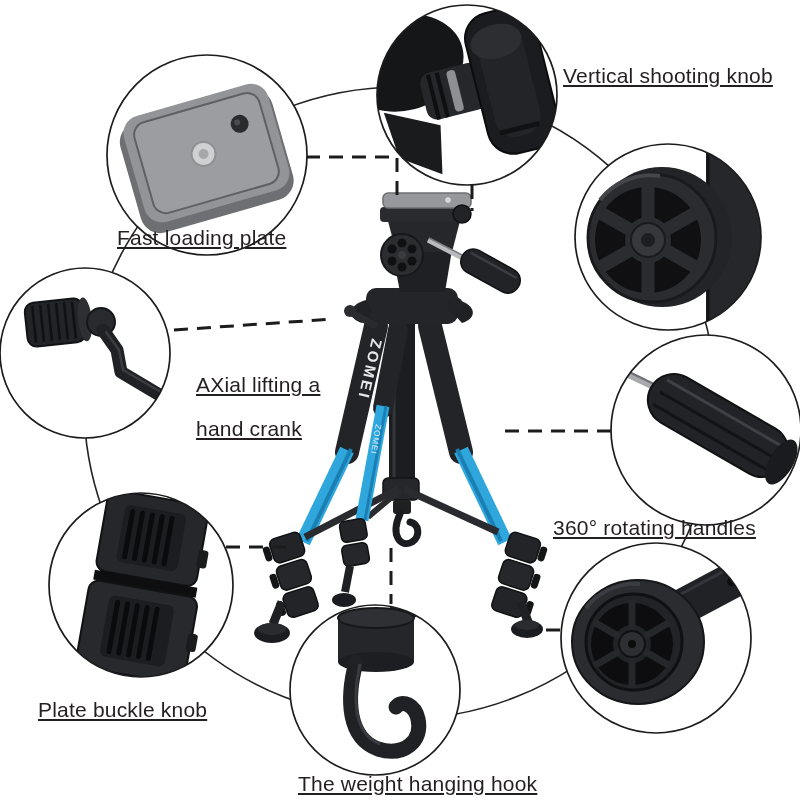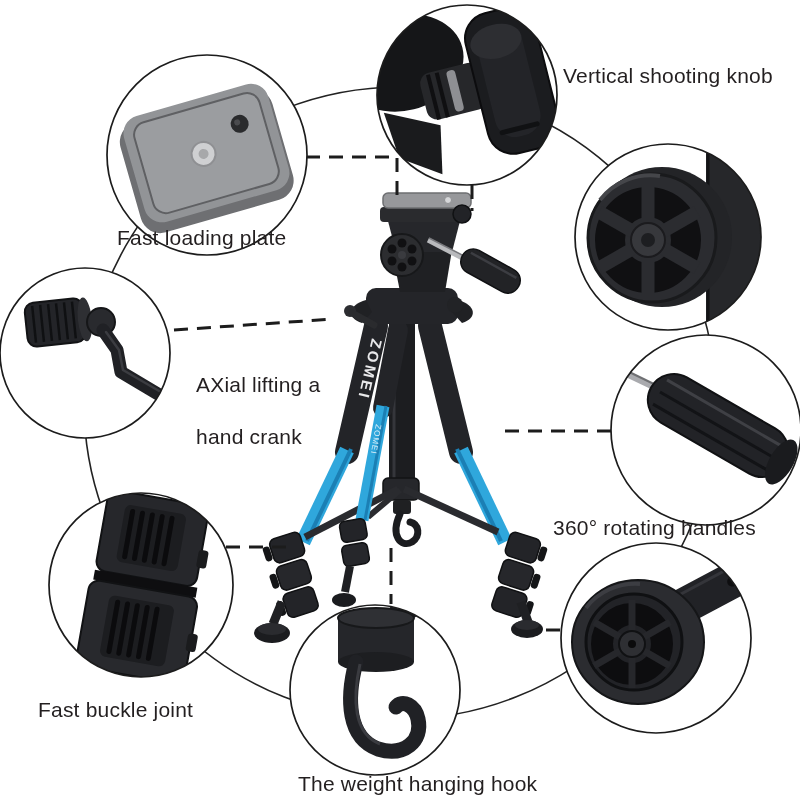--- a/index.html
+++ b/index.html
@@ -1,21 +1,21 @@
 <!DOCTYPE html>
 <html><head>
 <meta charset="utf-8">
 <style>
   html,body{margin:0;padding:0;background:#ffffff;}
   #stage{position:relative;width:800px;height:800px;background:#ffffff;overflow:hidden;
          font-family:"Liberation Sans",sans-serif;}
   #art{position:absolute;left:0;top:0;}
   .label{position:absolute;font-size:21px;font-weight:500;color:#231f20;
-         white-space:nowrap;letter-spacing:.2px;}
-  .label .l2{margin-top:28px;}
+         white-space:nowrap;letter-spacing:.2px;text-decoration:underline;}
+  .label .l2{margin-top:20px;}
 </style>
 </head>
 <body>
 
 <div id="stage">
 
 <svg id="art" width="800" height="800" viewBox="0 0 800 800">
   <defs>
     <clipPath id="cp-plate">
           <circle cx="207" cy="155" r="100"></circle>
@@ -322,15 +322,15 @@
   </g>
 </svg>
 
   <div class="label" style="left:563px;top:64px">Vertical shooting knob</div>
   <div class="label" style="left:117px;top:226px">Fast loading plate</div>
   <div class="label" style="left:196px;top:373px">
     <div>AXial lifting a</div>
     <div class="l2">hand crank</div>
   </div>
   <div class="label" style="left:553px;top:516px">360° rotating handles</div>
-  <div class="label" style="left:38px;top:698px">Fast buckle joint</div>
+  <div class="label" style="left:38px;top:698px">Plate buckle knob</div>
   <div class="label" style="left:298px;top:772px">The weight hanging hook</div>
 </div>
 
 </body></html>

